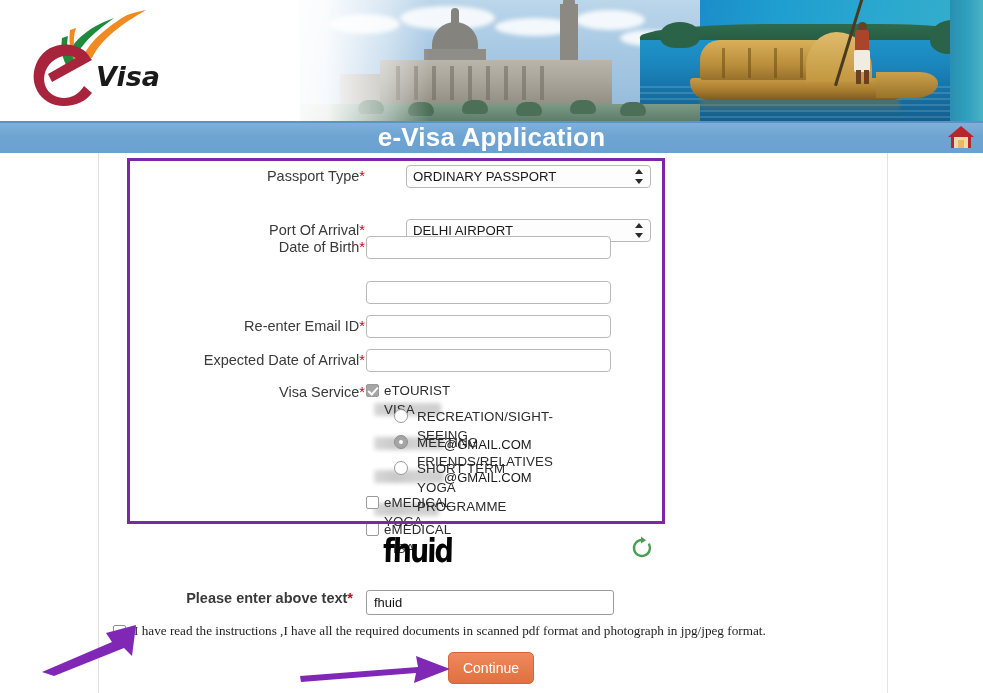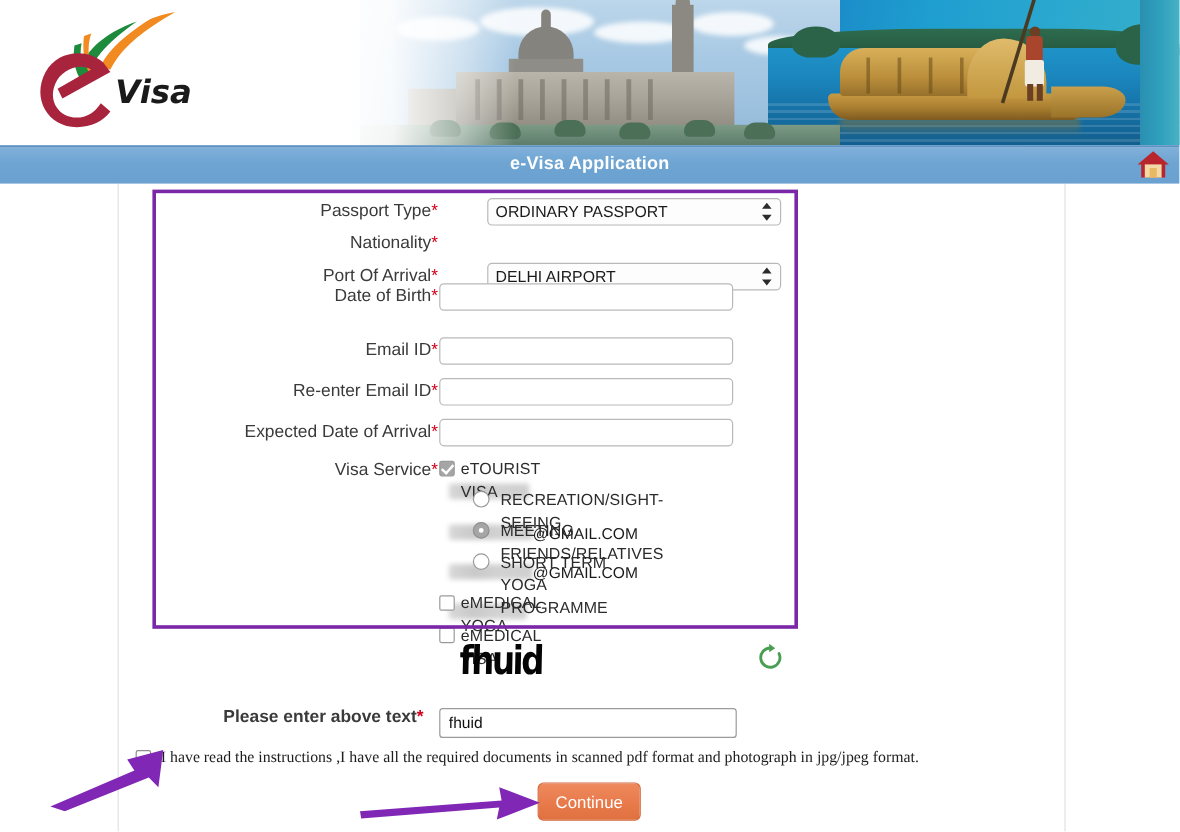--- a/index.html
+++ b/index.html
@@ -160,21 +160,21 @@
   
   .titlebar {
     position: absolute; left: 0; top: 121px; width: 983px; height: 32px;
     background: linear-gradient(180deg,#7fb0da 0%,#6ea4d2 45%,#6ba1d0 100%);
     border-top: 2px solid #5d93c4;
     z-index: 12;
   }
   .titlebar-text {
     position: absolute; left: 0; top: 121px; width: 983px; height: 32px;
     line-height: 32px; text-align: center;
-    color: #ffffff; font-size: 15px; font-weight: bold;
+    color: #ffffff; font-size: 26px; font-weight: bold;
     letter-spacing: 0.2px; z-index: 13;
     font-family: "Liberation Sans", sans-serif;
   }
   .home-icon {
     position: absolute; right: 6px; top: 122px; width: 32px; height: 30px; z-index: 14;
     cursor: pointer;
   }
 
   
   .content-card {
@@ -433,21 +433,20 @@
           </select>
           <span class="stepper">
               <span class="up"></span>
               <span class="dn"></span>
             </span>
         </span>
       </div>
     </div>
 
     <div class="row" style="top:39px;">
-      <div class="lbl"><span>Nationality</span><span class="req">*</span></div>
     </div>
 
     <div class="row" style="top:66px;">
       <div class="lbl"><span>Port Of Arrival</span><span class="req">*</span></div>
       <div class="ctrl">
         <span class="selwrap">
           <select class="fld">
             <option>DELHI AIRPORT</option>
           </select>
           <span class="stepper">
@@ -460,21 +459,20 @@
 
     <div class="row" style="top:83px;">
       <div class="lbl"><span>Date of Birth</span><span class="req">*</span></div>
       <div class="ctrl">
         <input class="fld txt" type="text" value="" style="">
       </div>
     </div>
     <div class="blur" style="left:374px; top:250px; width:67px;"></div>
 
     <div class="row" style="top:128px;">
-      <div class="lbl"><span>Email ID</span><span class="req">*</span></div>
       <div class="ctrl">
         <input class="fld txt" type="text" value="" style="">
       </div>
     </div>
     <div class="blur" style="left:374px; top:284px; width:70px;"></div>
     <div class="emailtxt" style="left:444px; top:281px;">@GMAIL.COM</div>
 
     <div class="row" style="top:162px;">
       <div class="lbl"><span>Re-enter Email ID</span><span class="req">*</span></div>
       <div class="ctrl">

